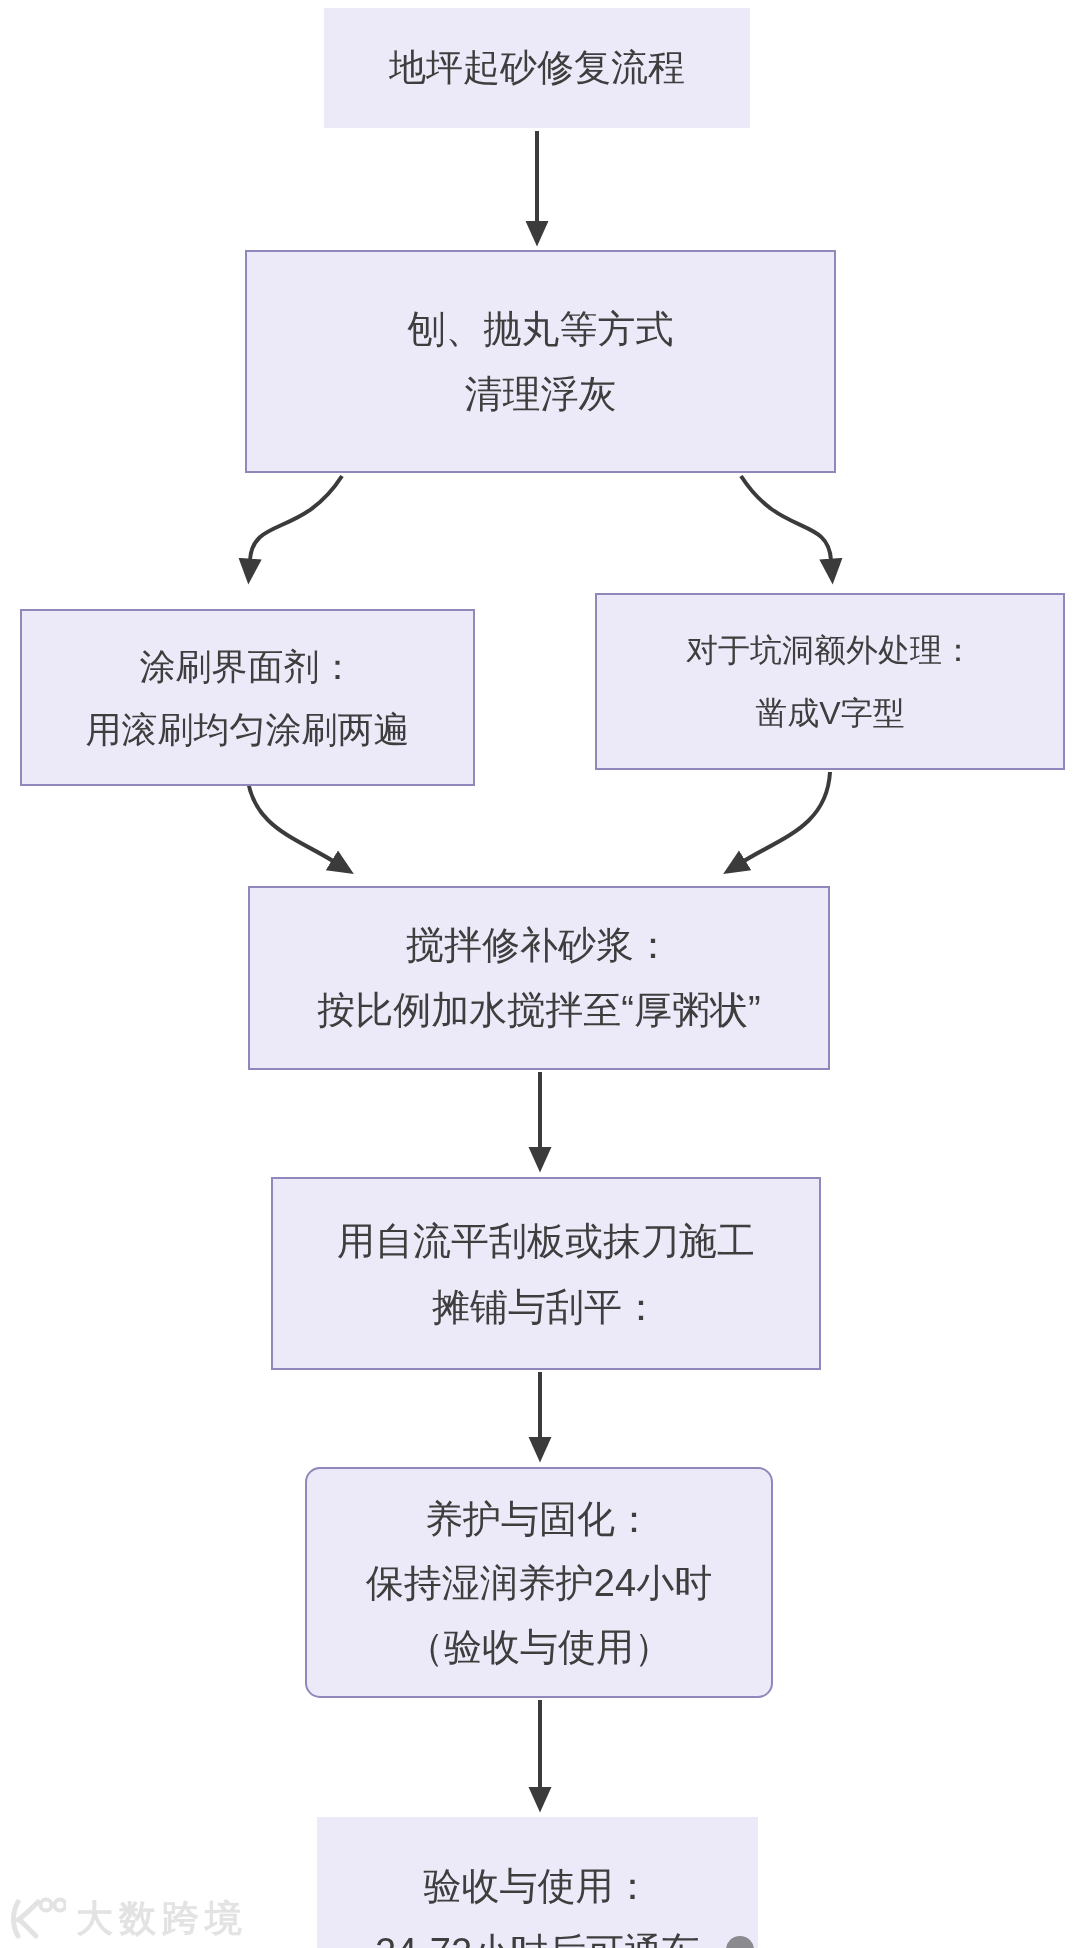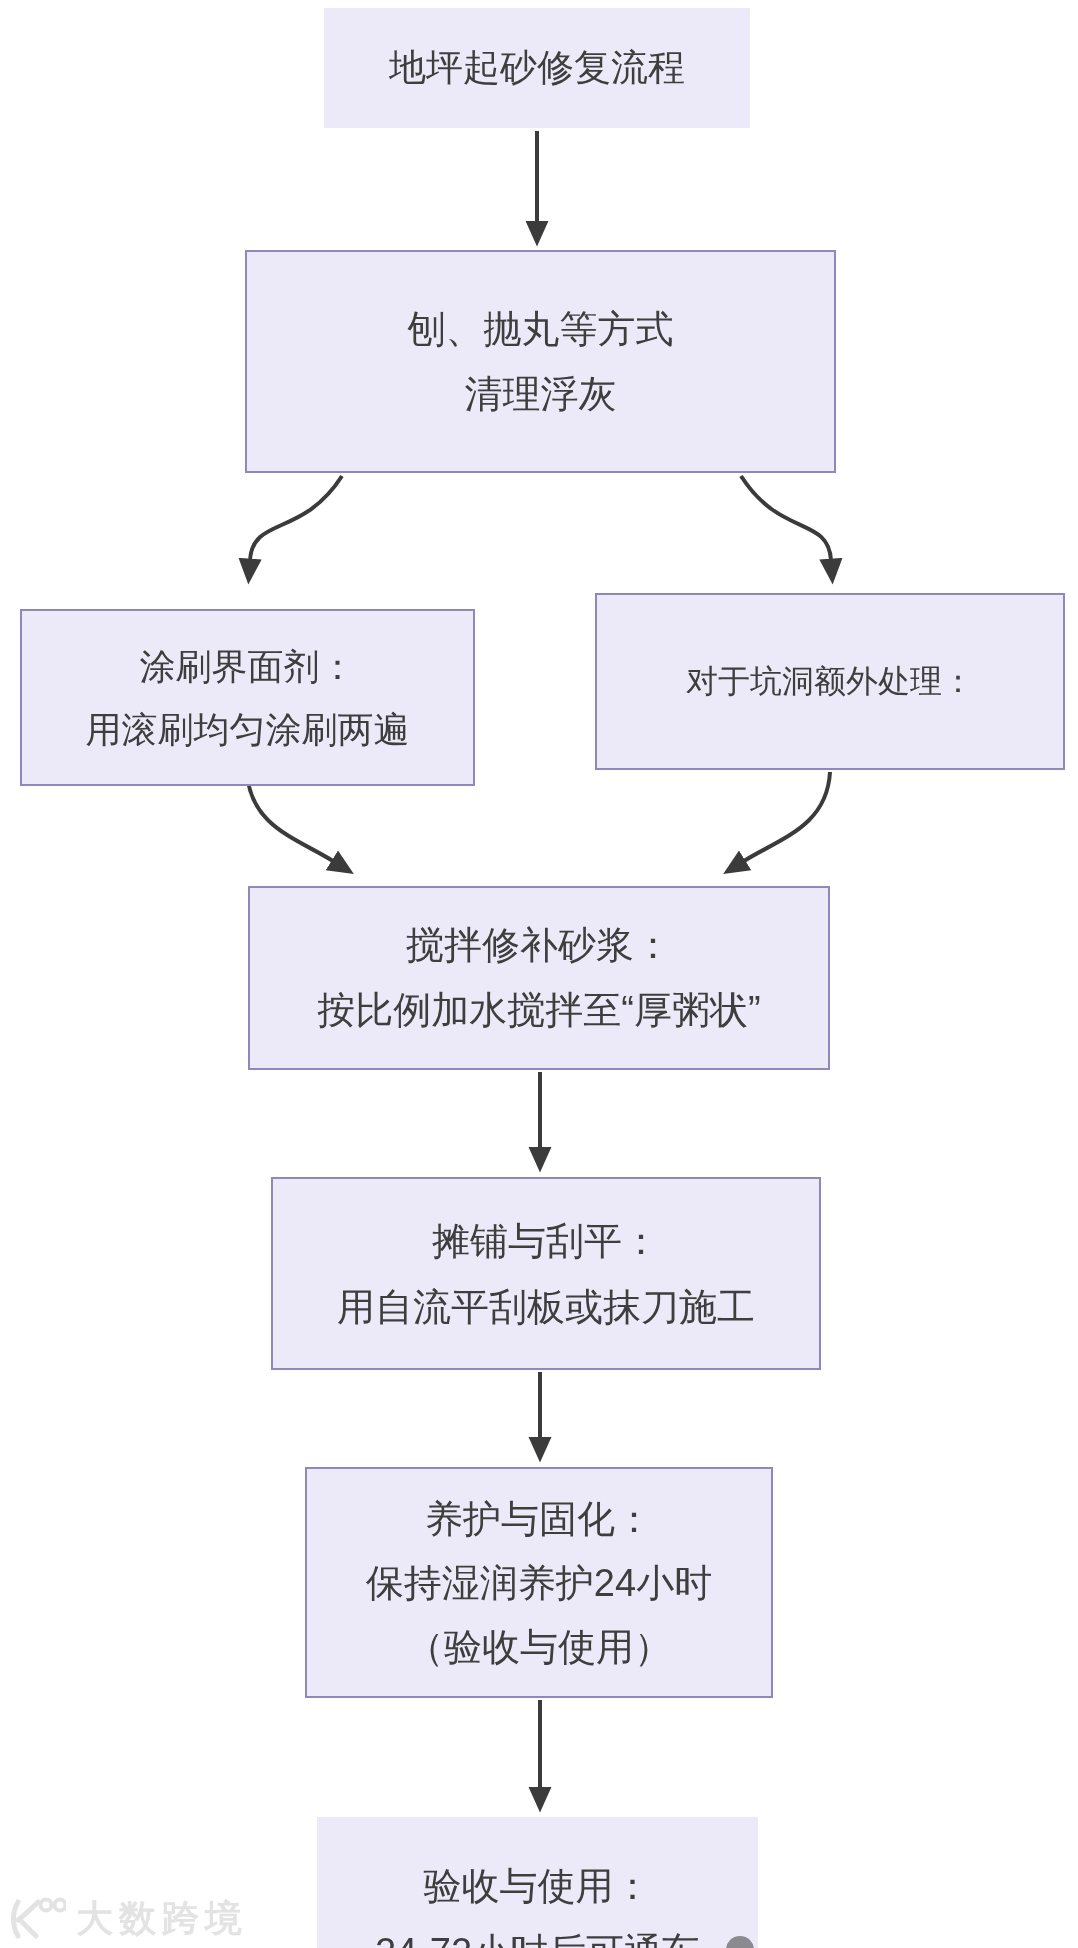--- a/index.html
+++ b/index.html
@@ -38,21 +38,21 @@
   #node-base    {left:245px;top:250px; width:591px;height:223px;font-size:38px;line-height:65px;}
   
   #node-primer  {left:20px; top:593px; width:455px;height:177px;font-size:36px;line-height:63px;margin-top:16px;}
   
   #node-pothole {left:595px;top:593px; width:470px;height:177px;font-size:32px;line-height:63px;}
   
   #node-mortar  {left:248px;top:886px; width:582px;height:184px;font-size:38px;line-height:65px;}
   
   #node-spread  {left:271px;top:1177px;width:550px;height:193px;font-size:38px;line-height:66px;}
   
-  #node-cure    {left:305px;top:1467px;width:468px;height:231px;font-size:38px;line-height:64px;}
+  #node-cure    {left:305px;top:1467px;width:468px;height:231px;font-size:38px;line-height:64px;border-radius:15px;}
   
   #node-accept  {left:317px;top:1817px;width:441px;height:200px;font-size:38px;line-height:66px;
                  justify-content:flex-start;padding-top:36px;}
   
   #watermark{
     position:absolute;left:8px;top:1894px;
     display:flex;align-items:center;gap:10px;
     color:var(--watermark);
   }
   #watermark .brand{font-size:37px;font-weight:bold;letter-spacing:6px;}
@@ -93,30 +93,31 @@
     <div class="line">清理浮灰</div>
   </div>
 
   <div class="node bordered" id="node-primer">
     <div class="line">涂刷界面剂：</div>
     <div class="line">用滚刷均匀涂刷两遍</div>
   </div>
 
   <div class="node bordered" id="node-pothole">
     <div class="line">对于坑洞额外处理：</div>
+    <div class="line">凿成V字型</div>
   </div>
 
   <div class="node bordered" id="node-mortar">
     <div class="line">搅拌修补砂浆：</div>
     <div class="line">按比例加水搅拌至“厚粥状”</div>
   </div>
 
   <div class="node bordered" id="node-spread">
+    <div class="line">用自流平刮板或抹刀施工</div>
     <div class="line">摊铺与刮平：</div>
-    <div class="line">用自流平刮板或抹刀施工</div>
   </div>
 
   <div class="node bordered" id="node-cure">
     <div class="line">养护与固化：</div>
     <div class="line">保持湿润养护24小时</div>
     <div class="line">（验收与使用）</div>
   </div>
 
   <div class="node" id="node-accept">
     <div class="line">验收与使用：</div>

